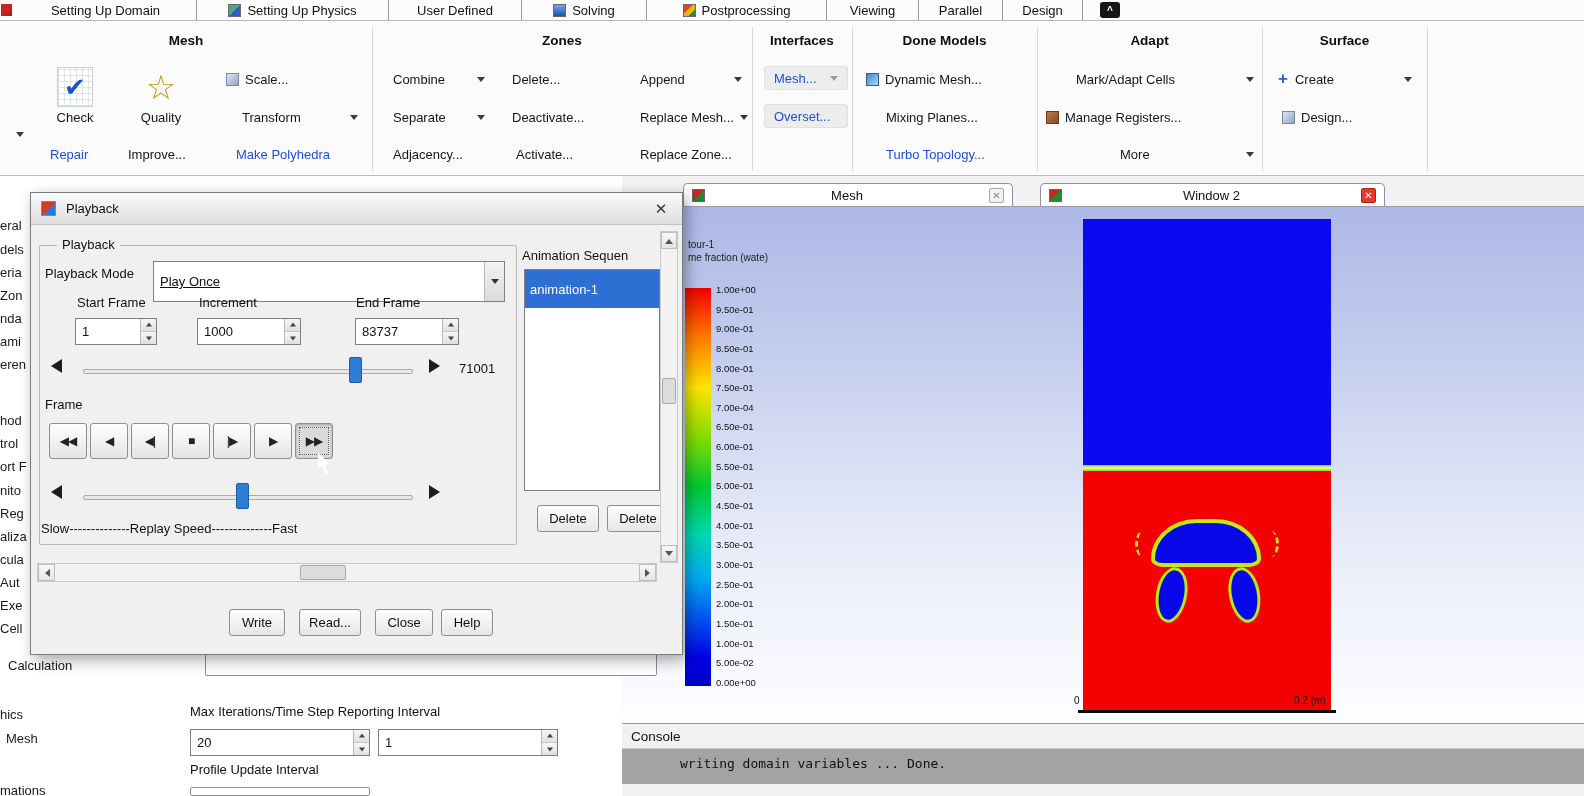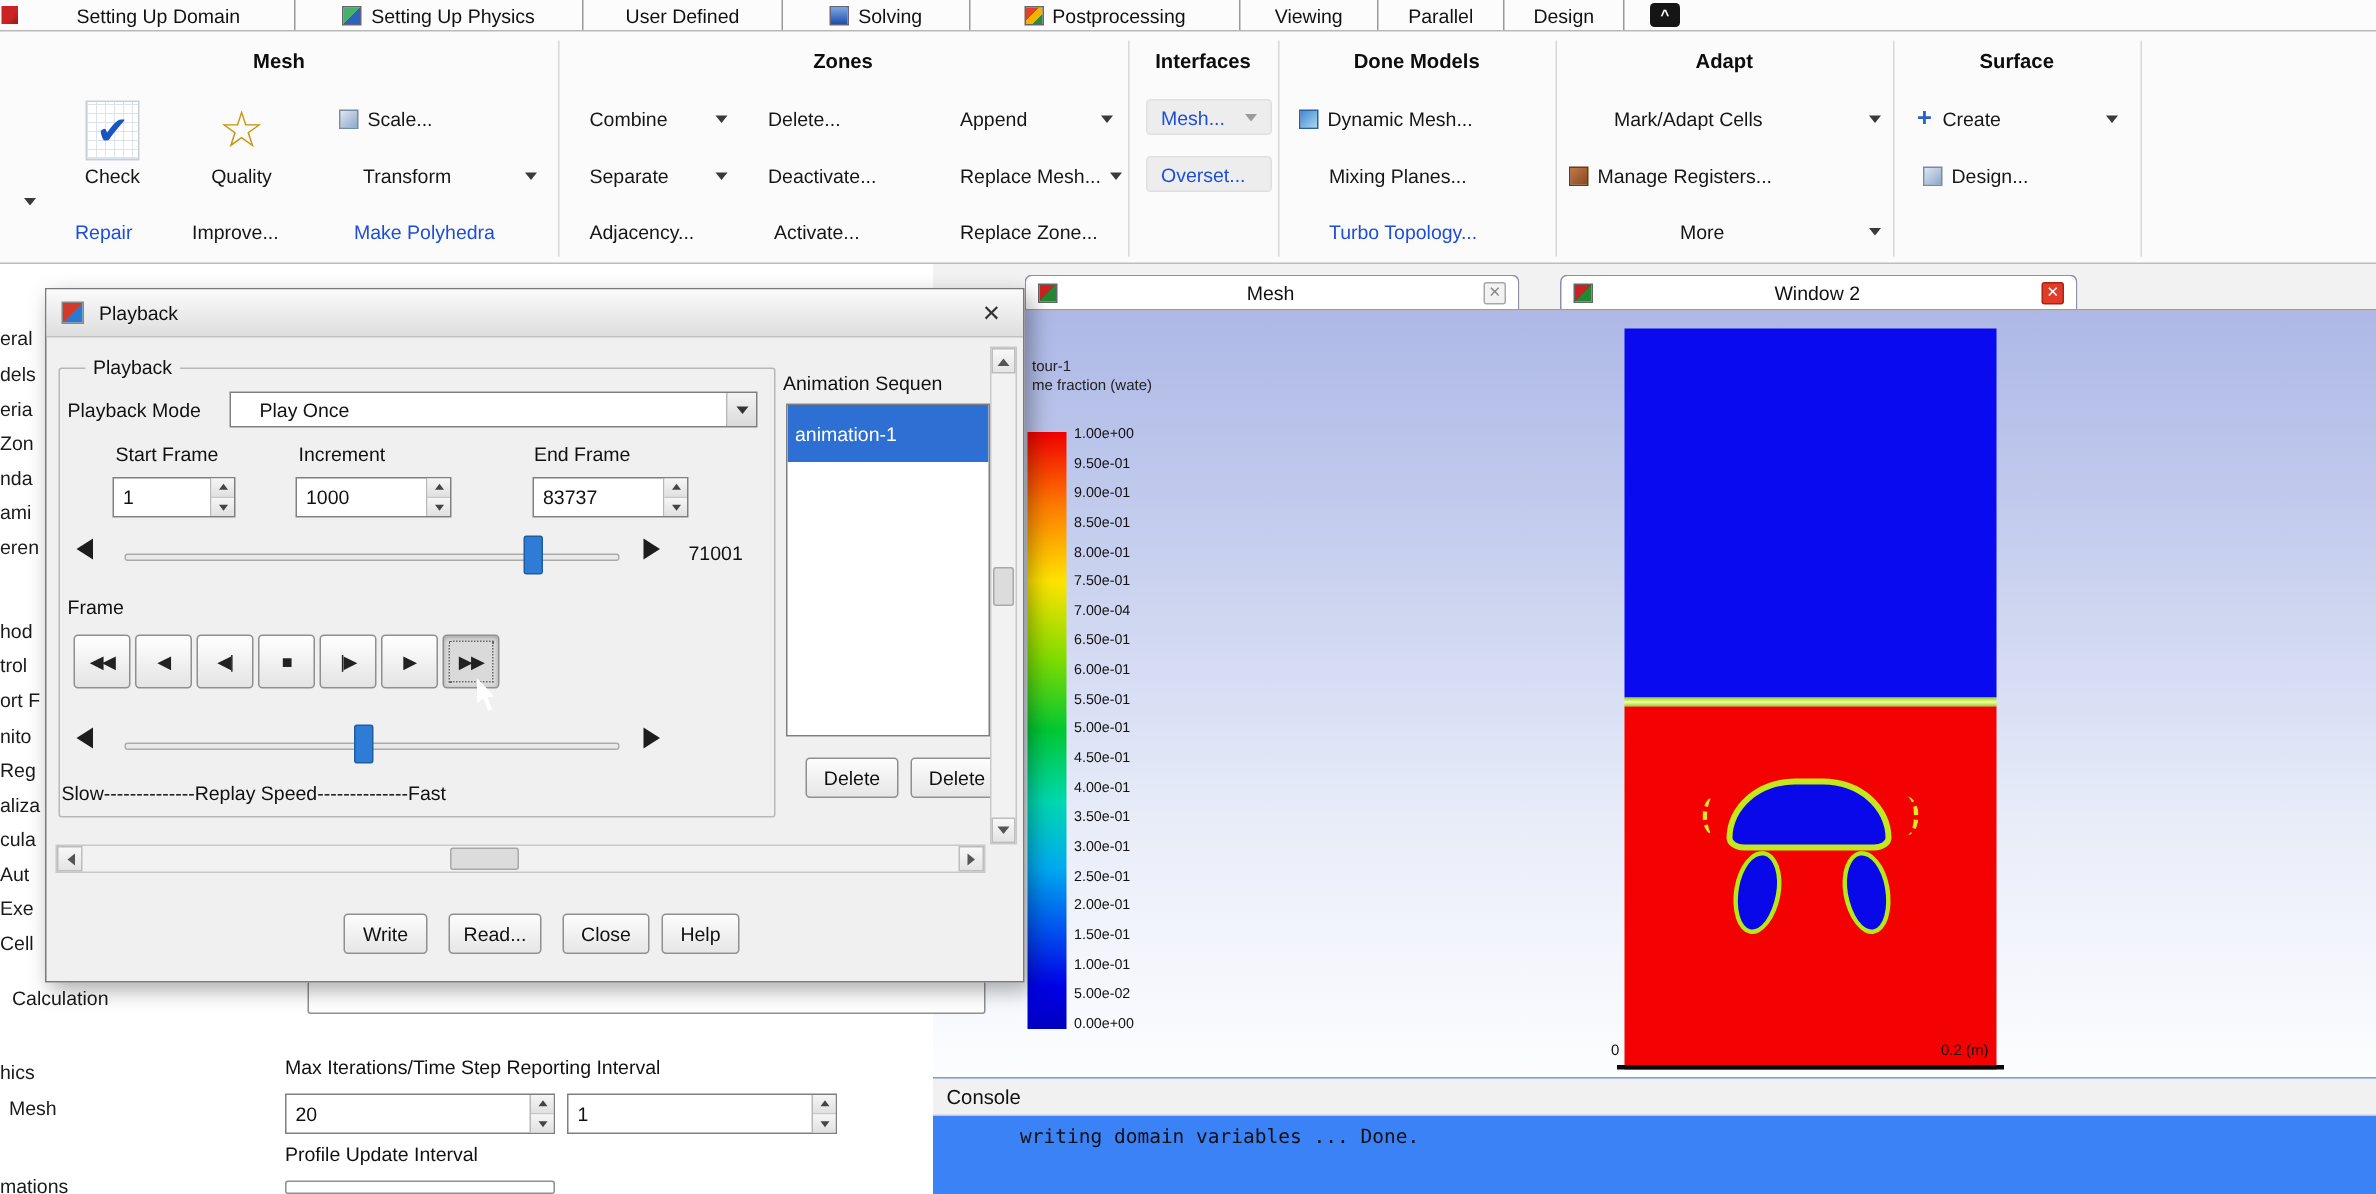--- a/index.html
+++ b/index.html
@@ -46,21 +46,21 @@
 
 
 .spin {position:absolute; height:27px; background:#fff; border:1px solid #7f7f7f; display:flex; align-items:stretch; font-size:13px;}
 .spin-val {flex:1; display:flex; align-items:center; padding-left:6px; overflow:hidden;}
 .spin-btns {width:16px; display:flex; flex-direction:column; border-left:1px solid #b8b8b8;}
 .spin-up,.spin-dn {flex:1; position:relative; background:linear-gradient(#f6f6f6,#e0e0e0);}
 .spin-up {border-bottom:1px solid #c6c6c6;}
 .spin-up::after,.spin-dn::after {content:""; position:absolute; left:50%; top:50%; transform:translate(-50%,-50%); width:0; height:0; border:3px solid transparent;}
 .spin-up::after {border-bottom:4px solid #444; margin-top:-2px;}
 .spin-dn::after {border-top:4px solid #444; margin-top:2px;}
-.combo {position:absolute; height:24px; background:#fff; border:1px solid #7f7f7f; display:flex; align-items:center; padding-left:19px; font-size:13px;}
+.combo {position:absolute; height:41px; background:#fff; border:1px solid #7f7f7f; display:flex; align-items:center; padding-left:6px; font-size:13px;text-decoration:underline;}
 .combo-btn {margin-left:auto; width:20px; height:100%; display:flex; align-items:center; justify-content:center; background:linear-gradient(#f4f4f4,#dadada); border-left:1px solid #b8b8b8;}
 .combo-btn i {width:0; height:0; border:4px solid transparent; border-top:5px solid #333; margin-top:4px;}
 
 
 .dialog {position:absolute; left:30px; top:192px; width:653px; height:463px; background:#f0f0f0; border:1px solid #7b7b7b; box-shadow:4px 5px 14px rgba(0,0,0,.35); z-index:50; font-size:13px;}
 .dlg-title {position:absolute; top:0; left:0; right:0; height:32px; background:linear-gradient(#fbfbfb,#dedede); border-bottom:1px solid #c2c2c2; display:flex; align-items:center; padding:0 10px; gap:10px;}
 .dlg-ic {width:15px; height:15px; border:1px solid #888; background:linear-gradient(135deg,#d23b2a 50%,#2a7ad2 50%); flex:none;}
 .dlg-close {margin-left:auto; font-size:15px; color:#333; width:22px; text-align:center;}
 .groupbox {position:absolute; border:1px solid #b8b8b8; border-radius:2px;}
 .grouplabel {position:absolute; background:#f0f0f0; padding:0 5px; font-size:13px; z-index:2;}
@@ -103,21 +103,21 @@
 .region-blue {position:absolute; left:0; right:0; top:0; height:246px; background:#0a0af0;}
 .interface {position:absolute; left:0; right:0; top:246px; height:6px; background:linear-gradient(#8fd414,#f2ffa0,#8fd414);}
 .region-red {position:absolute; left:0; right:0; top:252px; bottom:0; background:#f40202;}
 .dome {position:absolute; left:68px; top:300px; width:110px; height:48px; background:#0808e8; border:4px solid #c3e81c; border-radius:55px 55px 14px 14px / 48px 48px 10px 10px;}
 .blob {position:absolute; width:31px; height:56px; background:#0808e8; border:3px solid #b7e818; border-radius:50% 50% 50% 50% / 48% 48% 52% 52%;}
 .trace {position:absolute; width:16px; height:26px; border-radius:50%;}
 .trace.l {border-left:3px dashed #d8e82a;}
 .trace.r {border-right:3px dashed #d8e82a;}
 .axisline {position:absolute; background:#0a0a0a;}
 .axis-label {position:absolute; font-size:10px; color:#111; white-space:nowrap;}
-.console {position:absolute; left:0; right:0; bottom:0; height:78px; background:#3b82f6; border-top:1px solid #9a9a9a;}
+.console {position:absolute; left:0; right:0; bottom:12px; height:61px; background:#a3a3a3; border-top:1px solid #9a9a9a;}
 .console-head {height:25px; background:#f1f1f1; border-bottom:1px solid #c9c9c9; display:flex; align-items:center; padding:0 9px; font-size:13.5px; color:#111;}
 .console-body {font-family:"DejaVu Sans Mono","Liberation Mono",monospace; font-size:13px; color:#111; padding:7px 0 0 58px;}
 
 
 .cursor {position:absolute; left:318px; top:452px; width:15px; height:22px; background:#fff; z-index:99;
   clip-path:polygon(0 0, 0 76%, 28% 62%, 50% 100%, 68% 95%, 46% 58%, 78% 57%);
   filter:drop-shadow(1px 0 0 #000) drop-shadow(-1px 0 0 #000) drop-shadow(0 1px 0 #000) drop-shadow(0 -1px 0 #000);}
 </style>
 </head>
 <body>

